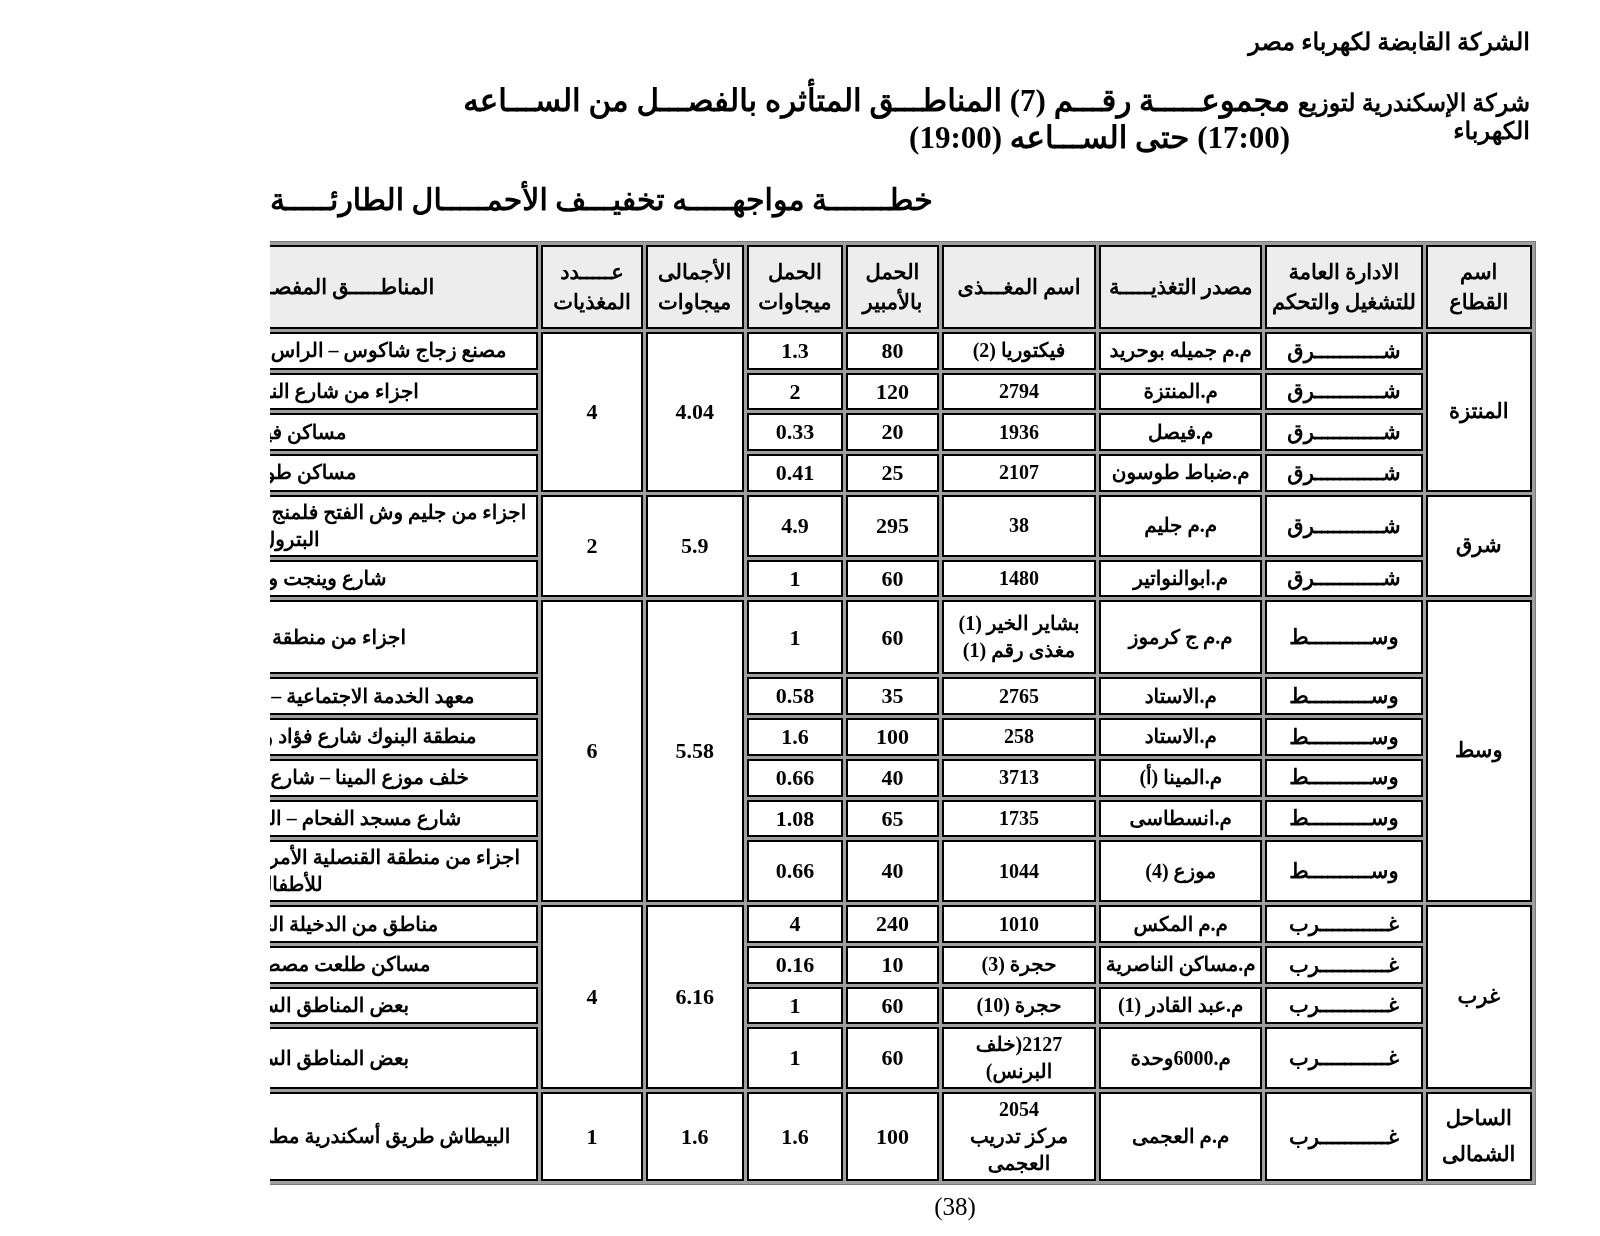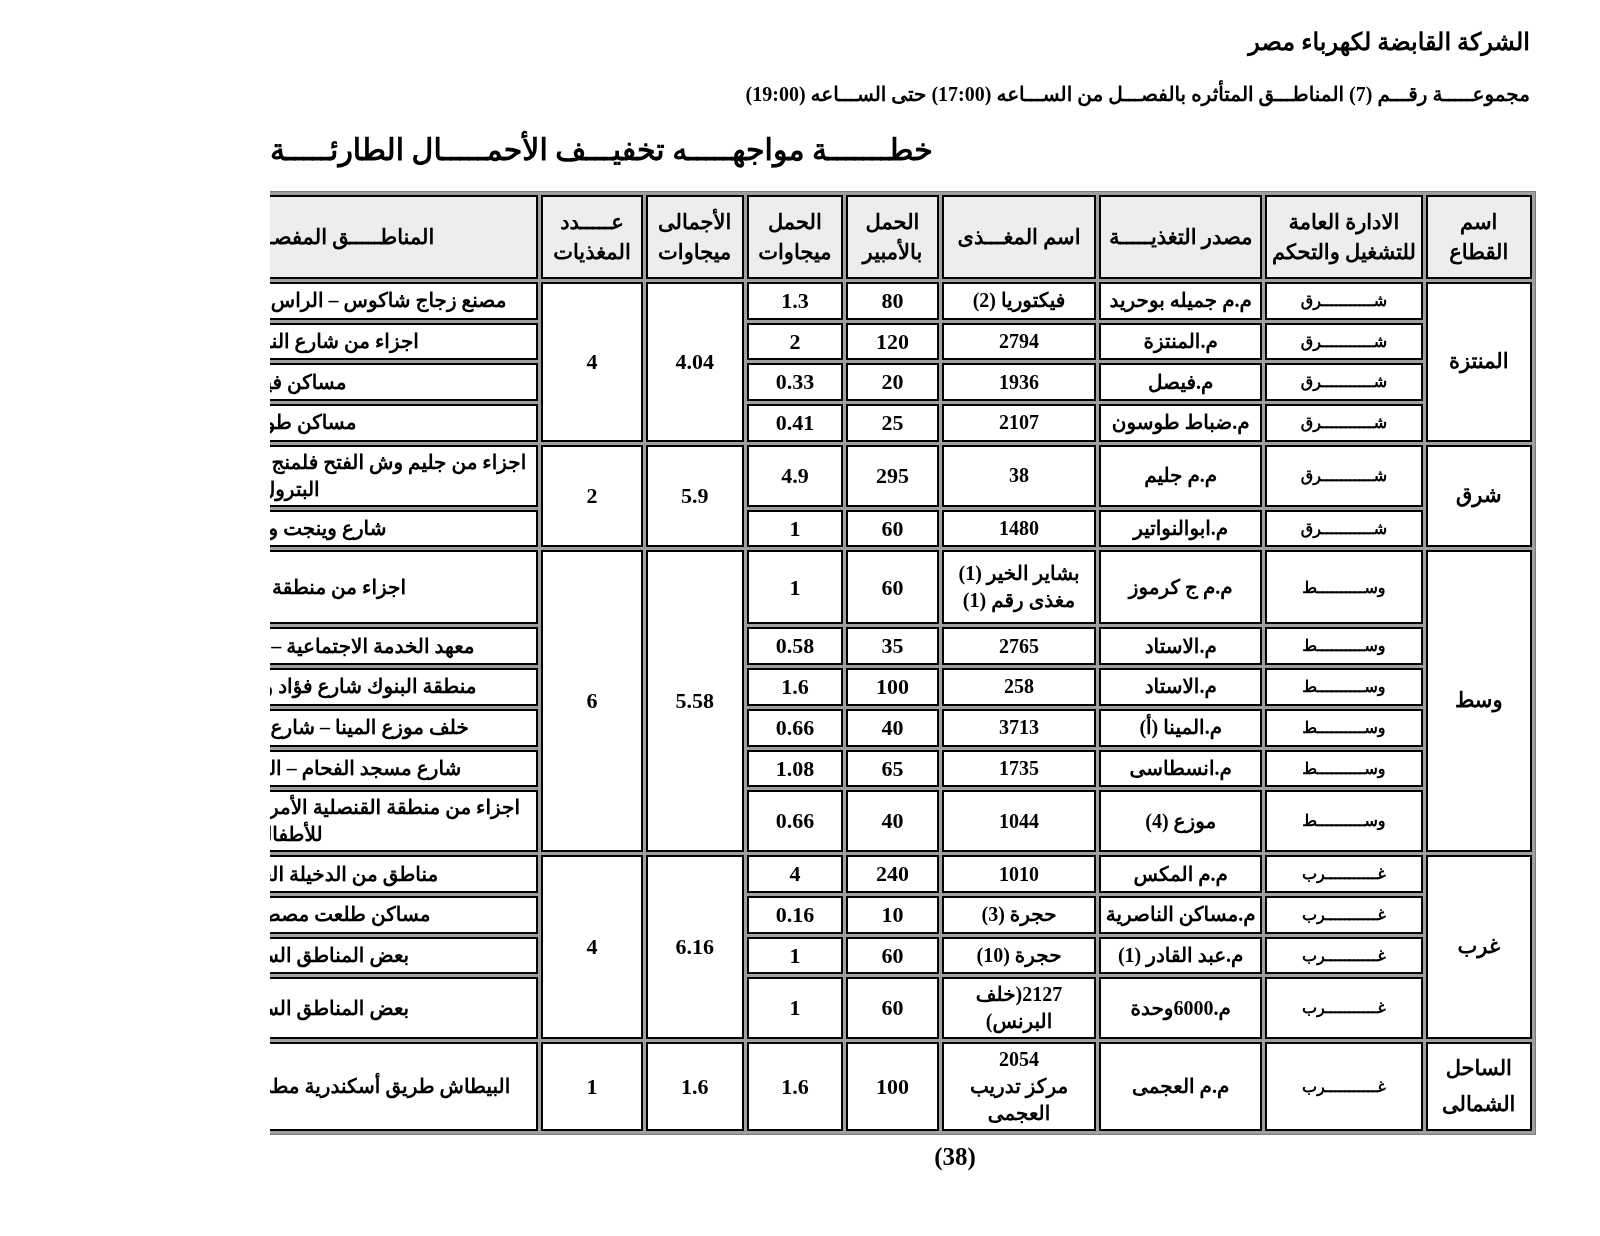--- a/index.html
+++ b/index.html
@@ -7,53 +7,54 @@
     width:1600px;height:1236px;background:#ffffff;color:#000;
     font-family:"Liberation Serif","DejaVu Serif",serif;
     -webkit-font-smoothing:antialiased;
   }
   .page{position:relative;width:1330px;height:1236px;overflow:hidden;}
 
   
   .hdr-line1{padding:28px 70px 0 0;text-align:right;font-size:24px;font-weight:700;}
   .hdr-line2{display:flex;justify-content:space-between;align-items:baseline;
              padding:26px 70px 0 95px;font-size:24px;font-weight:700;}
-  .hdr-line2 .grp{font-size:20px;}
+  .hdr-line2 .grp{font-size:31px;}
   .doc-title{margin-top:26px;text-align:left;font-size:30px;font-weight:700;letter-spacing:0;}
 
   
   table.main{
     table-layout:fixed;width:1498px;margin:24px 64px 0 35px;
     border-collapse:separate;border-spacing:3px;background:#9f9f9f;
     border:1px solid #7a7a7a;
   }
   td,th{
     border:2px solid #000;background:#fff;vertical-align:middle;text-align:center;
     font-weight:700;padding:2px 4px;overflow:hidden;
   }
   th{background:#ededed;font-size:21px;line-height:1.45;}
   td{font-size:20px;line-height:1.35;}
   td.num{font-size:22px;}
   td.areas{font-size:20px;}
   td.sector{font-size:21px;line-height:1.7;}
-  td.admin{font-size:16px;}
+  td.admin{font-size:21px;}
   tr.h-head{height:84px;}
   tr.h-norm{height:37px;}
   tr.h-tall{height:74px;}
-  .footer{ text-align:center;font-size:25px;font-weight:700;margin-top:8px;
+  .footer{ text-align:center;font-size:25px;font-weight:400;margin-top:8px;
            margin-left:40px;}
 </style>
 </head>
 <body>
 
 <div class="page">
 
   <div class="hdr-line1">الشركة القابضة لكهرباء مصر</div>
 
   <div class="hdr-line2">
+    <span>شركة الإسكندرية لتوزيع الكهرباء</span>
     <span class="grp">مجموعـــــة رقـــم (7) المناطـــق المتأثره بالفصـــل من الســـاعه (17:00) حتى الســـاعه (19:00)</span>
   </div>
 
   <div class="doc-title">خطـــــــة مواجهـــــه تخفيـــف الأحمـــــال الطارئـــــة</div>
 
   <table class="main">
     <colgroup>
       <col style="width:103px">
         <col style="width:152px">
         <col style="width:158px">

